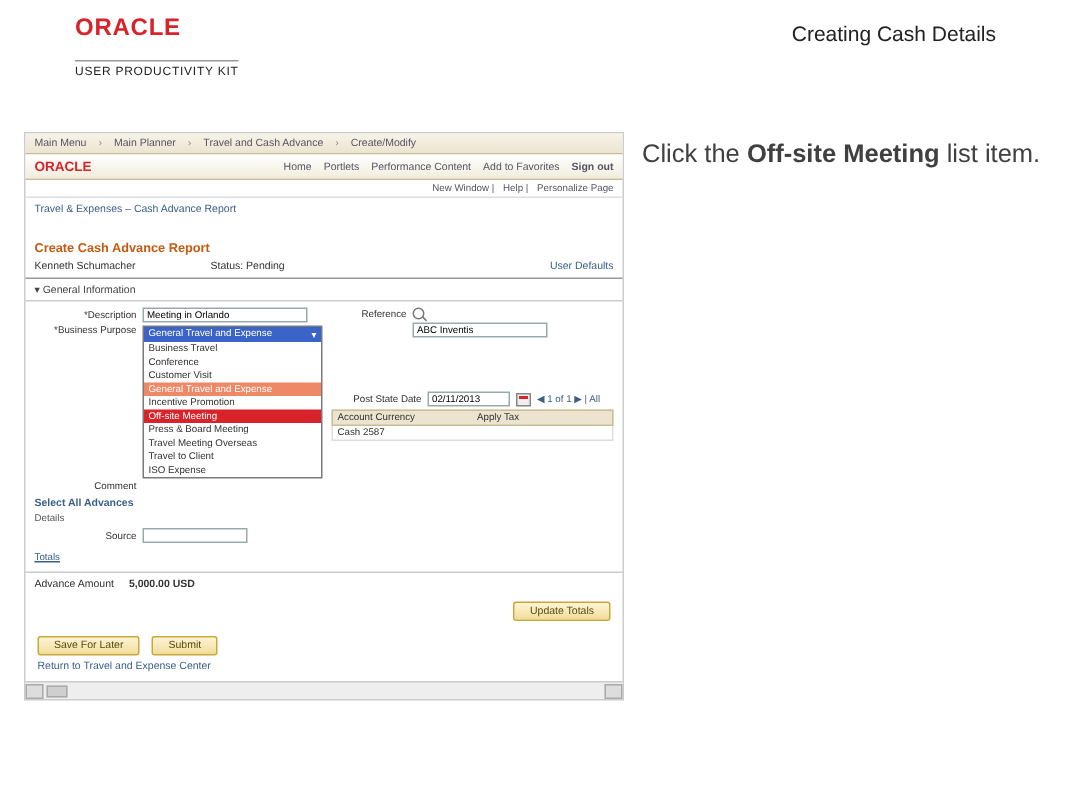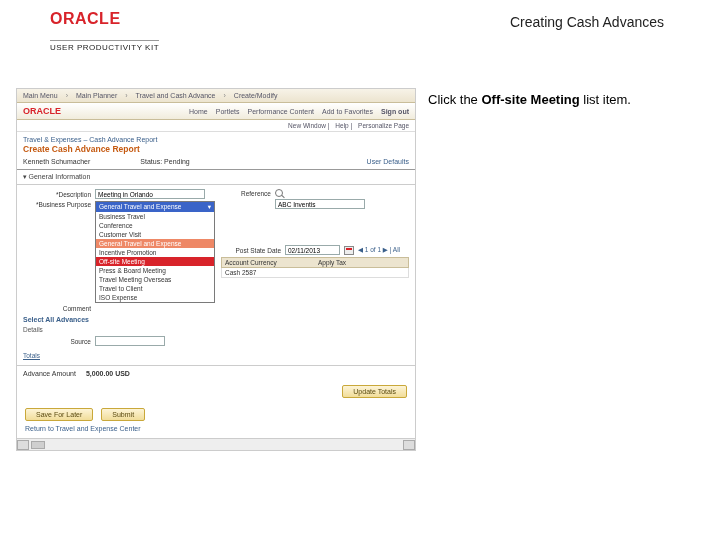--- a/index.html
+++ b/index.html
@@ -52,21 +52,21 @@
   .app-bar .tabs span:last-child{ font-weight:bold;}
   .sub-bar {
     text-align:right; padding:2px 6px; font-size:6.5px; color:#556;
     border-bottom:1px solid #ddd;
   }
   .sub-bar span{ margin-left:4px;}
   .module {
     color:#3a5f8a; font-size:7px; padding:4px 6px 0 6px;
   }
   .report-title {
-    color:#c55a11; font-weight:bold; font-size:8.5px; padding:1px 6px 2px 6px;
+    color:#c55a11; font-weight:bold; font-size:8.5px; padding:1px 6px 2px 6px;margin-top:16px;
   }
   .meta-row {
     display:flex; gap:50px; padding:2px 6px 4px 6px; border-bottom:1px solid #999; font-size:7px;
   }
   .meta-row .lk{ margin-left:auto; color:#3a5f8a;}
   .section-toggle{
     padding:3px 6px; font-size:7px; color:#444; border-bottom:1px solid #ccc;
   }
   .form-area{
     display:flex; gap:6px; padding:4px 6px;
@@ -119,42 +119,42 @@
     height:12px; background:#eee; border-top:1px solid #ccc; display:flex; align-items:center;
   }
   .scrollbar-bottom .thumb{ height:8px; background:#cfcfcf; border:1px solid #aaa; width:14px; margin-left:2px;}
   .scrollbar-bottom .track{ flex:1;}
   .scrollbar-bottom .arrow{ width:12px; height:10px; background:#ddd; border:1px solid #aaa;}
   
   .instr {
     flex:1; padding-top:4px;
   }
   .step-label{ font-size:13px; color:#111; margin-bottom:22px;}
-  .step-text{ font-size:13px; color:#000000; line-height:1.3;}
+  .step-text{ font-size:17px; color:#404040; line-height:1.3;}
   .bold{ font-weight:bold;}
   .cal-icon{
     display:inline-block; width:10px; height:9px; background:#eee; border:1px solid #888;
     position:relative; vertical-align:middle;
   }
   .cal-icon::before{content:""; position:absolute; top:1px; left:1px; right:1px; height:2px; background:#d8232a;}
   .mag-icon{
     display:inline-block; width:8px; height:8px; border:1px solid #777; border-radius:50%;
     position:relative; vertical-align:middle;
   }
   .mag-icon::after{content:""; position:absolute; width:4px; height:1px; background:#777; bottom:-1px; right:-3px; transform:rotate(45deg);}
 </style>
 </head>
 <body>
 
 <div class="page-header">
   <div class="logo-block">
     <div class="oracle-logo">ORACLE</div>
     <div class="upk">USER PRODUCTIVITY KIT</div>
   </div>
-  <div class="doc-title">Creating Cash Advances</div>
+  <div class="doc-title">Creating Cash Details</div>
 </div>
 
 <div class="content">
 
   <div class="shot">
     <div class="crumb-bar">
       <span>Main Menu</span>
         <span class="sep">›</span>
       <span>Main Planner</span>
         <span class="sep">›</span>

